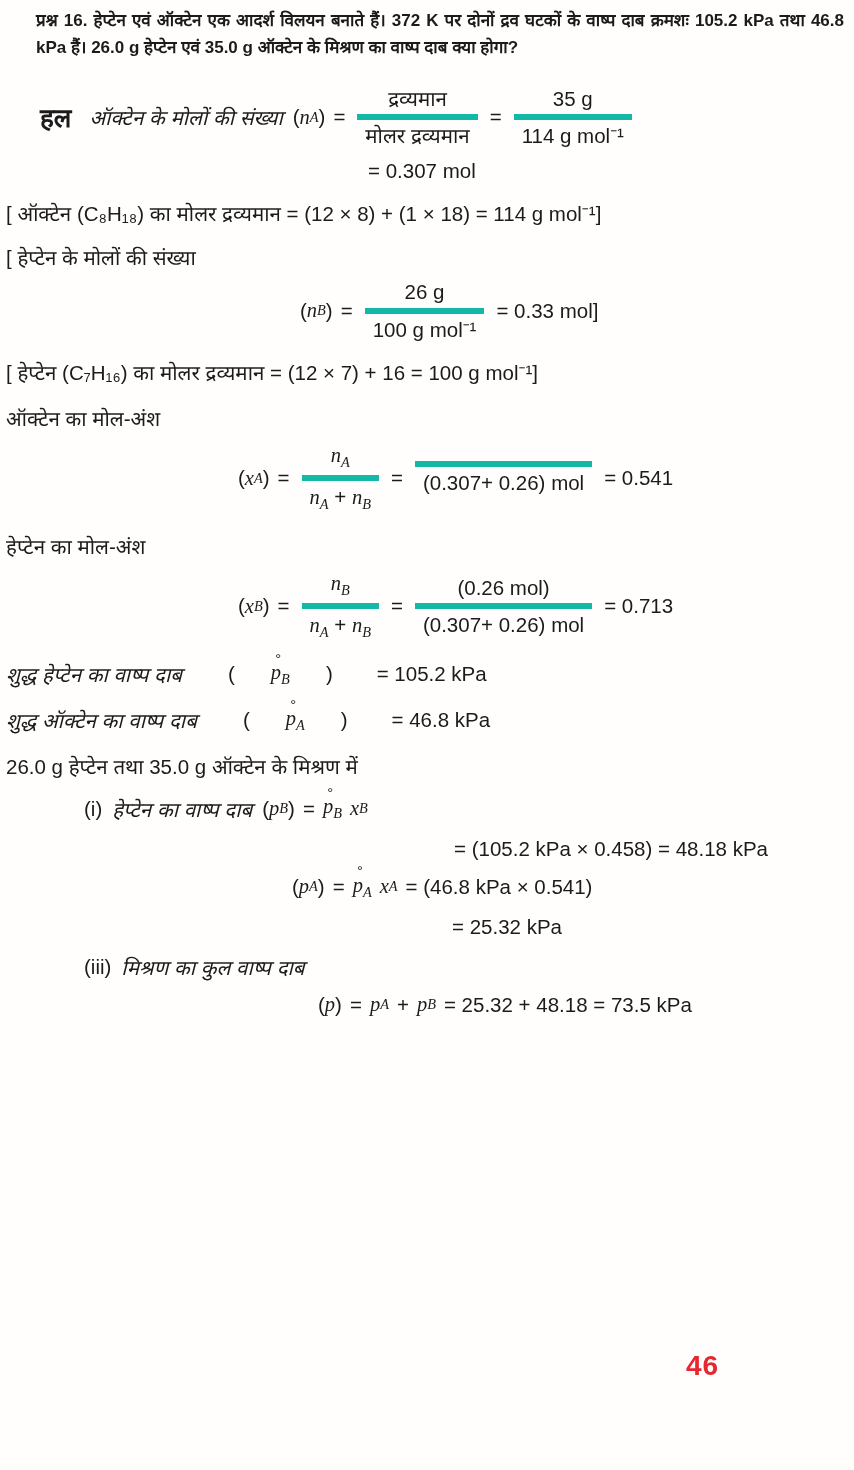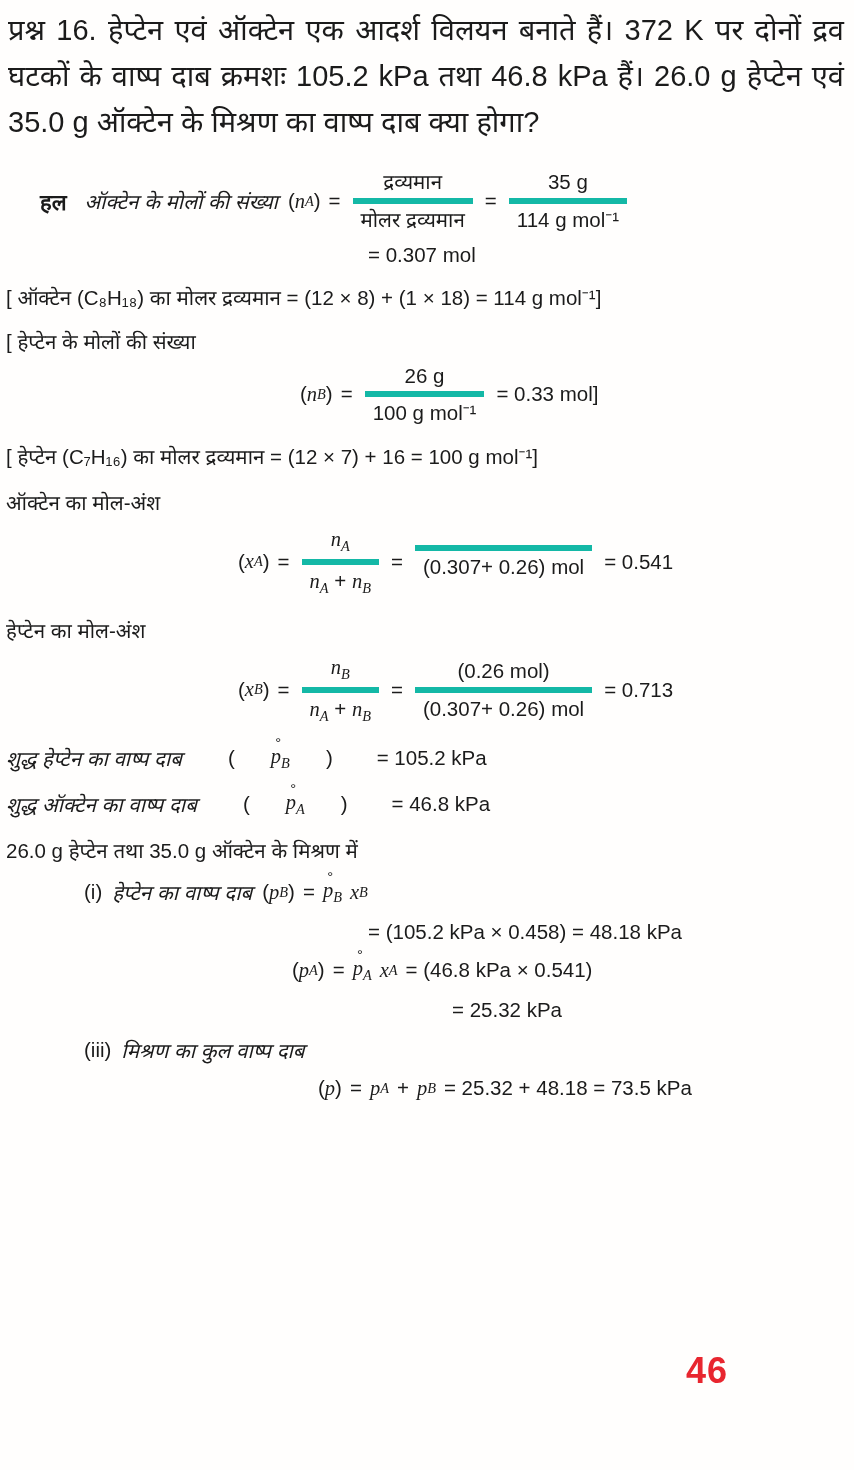--- a/index.html
+++ b/index.html
@@ -2,52 +2,52 @@
 <html><head>
 <meta charset="utf-8">
 <style>
   html,body { margin:0; padding:0; background:#ffffff; }
   .page {
     position:relative; width:854px; height:1470px;
     background:#fffefd; color:#1b1b1b; overflow:hidden;
     font-family:"Liberation Sans", sans-serif;
   }
   .question {
-    padding:8px 10px 0 8px; font-weight:normal;
-    font-size:29px; line-height:1.58; text-align:justify;
+    padding:8px 10px 0 8px; font-weight:bold;
+    font-size:17px; line-height:1.58; text-align:justify;margin-left:28px;
   }
   .line { font-size:20.5px; }
   .eqline { display:flex; align-items:center; }
   .sol-line { margin:24px 0 0 40px; }
-  .sol-label { font-weight:bold; font-size:22px; margin-right:18px; }
+  .sol-label { font-weight:bold; font-size:26px; margin-right:18px; }
   .lead { margin-right:10px;font-style:italic; }
   .eq { margin:0 8px; }
   .frac { display:inline-block; text-align:center; vertical-align:middle; margin:0 4px; line-height:1.25; }
   .frac .num { display:block; padding:0 8px 3px; }
   .frac .den { display:block; border-top:6px solid #14b8a6; padding:3px 8px 0; }
   .it { font-style:italic; font-family:"Liberation Serif", serif; }
   sub.it { font-size:0.7em; }
   .pring { position:relative; display:inline-block; }
   .pring .ring { position:absolute; top:-0.62em; left:0.30em; font-size:0.72em; font-style:normal; }
   .result1 { margin:10px 0 0 368px; }
   .bracket { margin:16px 0 0 6px; }
   .nb-line { margin:8px 0 0 300px; }
   .frac-heading { margin:18px 0 0 6px; }
   .xline { margin:10px 0 0 238px; }
   .pure-line { margin:18px 0 0 6px;gap:36px; }
   .mix-intro { margin:18px 0 0 6px; }
   .step { margin:14px 0 0 84px; }
   .step .marker { margin-right:10px; }
-  .i-line2 { margin:14px 0 0 368px; }
+  .i-line2 { margin:14px 0 0 368px;text-align:center; }
   .ii-eq { margin:12px 0 0 292px; }
   .ii-line2 { margin:14px 0 0 452px; }
   .iii-eq { margin:12px 0 0 318px; }
   .page-number {
     position:absolute; top:1350px; left:686px;
-    font-size:36px; font-weight:bold; letter-spacing:1px;
+    font-size:28px; font-weight:bold; letter-spacing:1px;
   }
 </style>
 </head>
 <body>
 
 <div class="page">
 
   <div class="question">
     <span>प्रश्न 16.</span>
     <span> </span>

